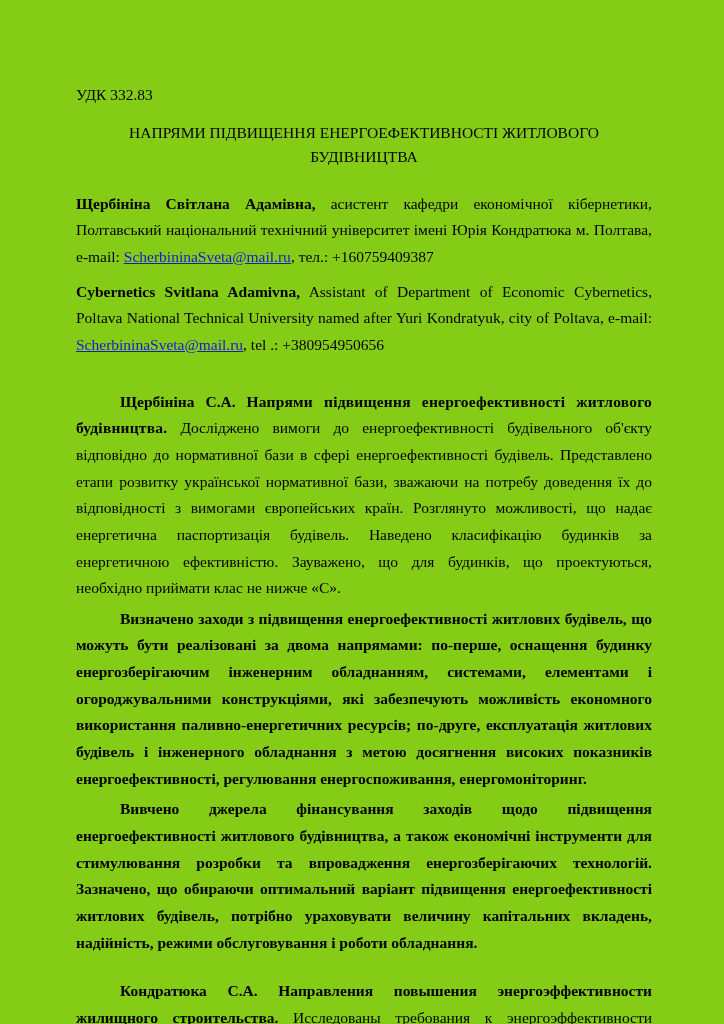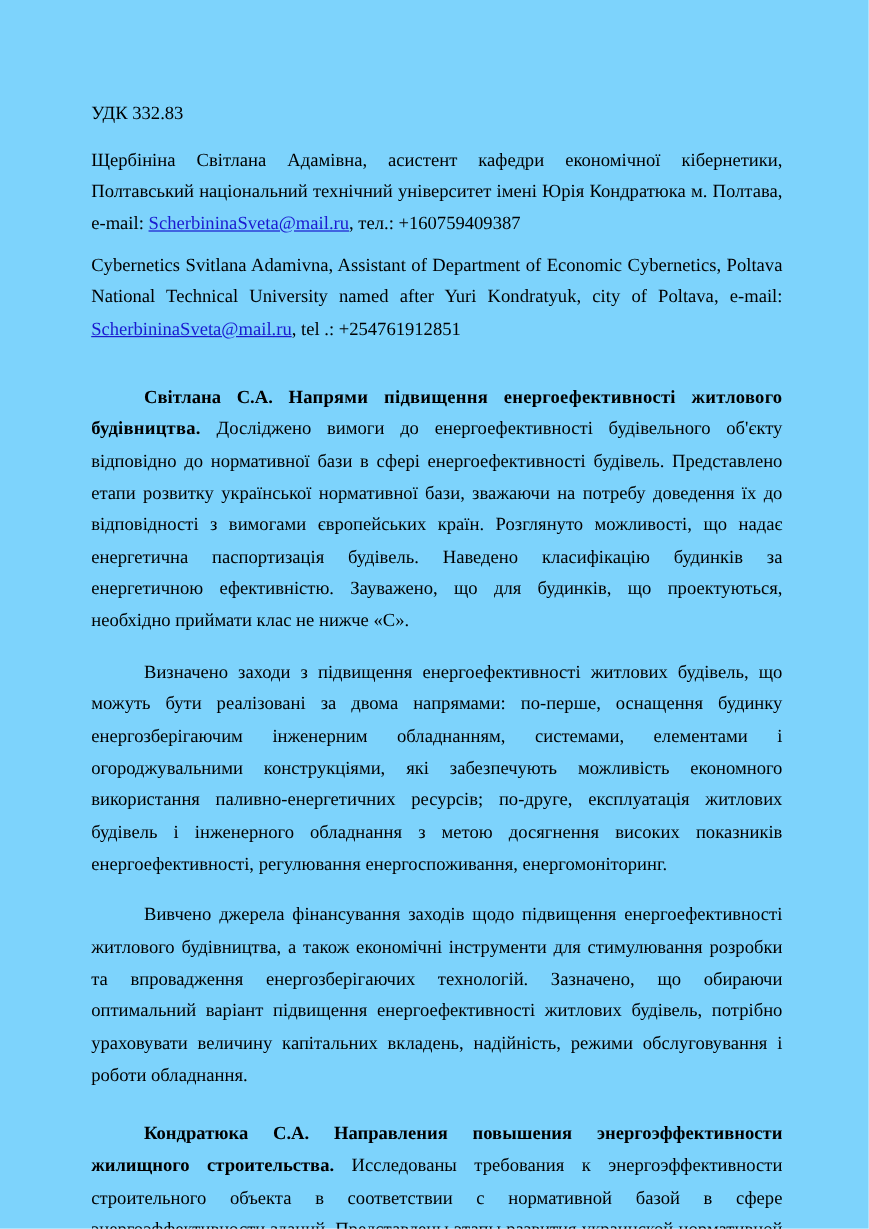--- a/index.html
+++ b/index.html
@@ -13,21 +13,21 @@
     font-family: "Liberation Serif", "DejaVu Serif", serif;
     color: #000000;
     overflow: hidden;
   }
   .page {
     position: relative;
     width: 724px;
     height: 1024px;
     box-sizing: border-box;
     padding: 86px 72px 0 76px;
-    background: #7dd3fc;
+    background: #84cc16;
   }
   .udk {
     font-size: 15.5px;
     line-height: 1.2;
     margin: 0 0 16px 0;
   }
   .doc-title {
     font-size: 15.5px;
     text-align: center;
     line-height: 1.55;
@@ -37,38 +37,39 @@
   .author-block {
     font-size: 15.5px;
     text-align: justify;
     line-height: 1.72;
     margin: 0 0 4px 0;
   }
   .author-block.second {
     margin-top: 8px;
   }
   .author-name {
-    font-weight: normal;
+    font-weight: bold;
   }
   .email-link {
     color: #1a1ad0;
     text-decoration: underline;
   }
   .spacer-lg {
     height: 26px;
   }
   .abstract {
     font-size: 15.5px;
     text-align: justify;
     line-height: 1.72;
     margin: 0;
     text-indent: 44px;
   }
   .abstract + .abstract {
-    margin-top: 16px;
+    margin-top: 4px;
+    font-weight: bold;
   }
   .abstract .lead {
     font-weight: bold;
   }
   .abstract .lead-spaced {
     font-weight: bold;
   }
   .block-gap {
     height: 22px;
   }
@@ -77,33 +78,37 @@
     text-align-last: justify;
   }
 </style>
 </head>
 <body>
 
 <div class="page">
 
   <p class="udk">УДК 332.83</p>
 
+  <div class="doc-title">
+    <div>НАПРЯМИ ПІДВИЩЕННЯ ЕНЕРГОЕФЕКТИВНОСТІ ЖИТЛОВОГО</div>
+    <div>БУДІВНИЦТВА</div>
+  </div>
 
   <p class="author-block">
     <span class="author-name">Щербініна Світлана Адамівна,</span><span> асистент кафедри економічної кібернетики, Полтавський національний технічний університет імені Юрія Кондратюка м. Полтава, e-mail: </span><span class="email-link">ScherbininaSveta@mail.ru</span><span>, тел.: +160759409387</span>
   </p>
 
   <p class="author-block second">
-    <span class="author-name">Cybernetics Svitlana Adamivna,</span><span> Assistant of Department of Economic Cybernetics, Poltava National Technical University named after Yuri Kondratyuk, city of Poltava, e-mail: </span><span class="email-link">ScherbininaSveta@mail.ru</span><span>, tel .: +254761912851</span>
+    <span class="author-name">Cybernetics Svitlana Adamivna,</span><span> Assistant of Department of Economic Cybernetics, Poltava National Technical University named after Yuri Kondratyuk, city of Poltava, e-mail: </span><span class="email-link">ScherbininaSveta@mail.ru</span><span>, tel .: +380954950656</span>
   </p>
 
   <div class="spacer-lg"></div>
 
   <p class="abstract">
-    <span class="lead">Світлана С.А.</span>
+    <span class="lead">Щербініна С.А.</span>
     <span class="lead-spaced justify-spread" style="display:inline; font-weight:bold; letter-spacing:0.2px;">Напрями підвищення енергоефективності житлового будівництва.</span><span> Досліджено вимоги до енергоефективності будівельного об'єкту відповідно до нормативної бази в сфері енергоефективності будівель. Представлено етапи розвитку української нормативної бази, зважаючи на потребу доведення їх до відповідності з вимогами європейських країн. Розглянуто можливості, що надає енергетична паспортизація будівель. Наведено класифікацію будинків за енергетичною ефективністю. Зауважено, що для будинків, що проектуються, необхідно приймати клас не нижче «С».</span>
   </p>
 
   <p class="abstract">Визначено заходи з підвищення енергоефективності житлових будівель, що можуть бути реалізовані за двома напрямами: по-перше, оснащення будинку енергозберігаючим інженерним обладнанням, системами, елементами і огороджувальними конструкціями, які забезпечують можливість економного використання паливно-енергетичних ресурсів; по-друге, експлуатація житлових будівель і інженерного обладнання з метою досягнення високих показників енергоефективності, регулювання енергоспоживання, енергомоніторинг.</p>
 
   <p class="abstract">Вивчено джерела фінансування заходів щодо підвищення енергоефективності житлового будівництва, а також економічні інструменти для стимулювання розробки та впровадження енергозберігаючих технологій. Зазначено, що обираючи оптимальний варіант підвищення енергоефективності житлових будівель, потрібно ураховувати величину капітальних вкладень, надійність, режими обслуговування і роботи обладнання.</p>
 
   <div class="block-gap"></div>
 
   <p class="abstract">

